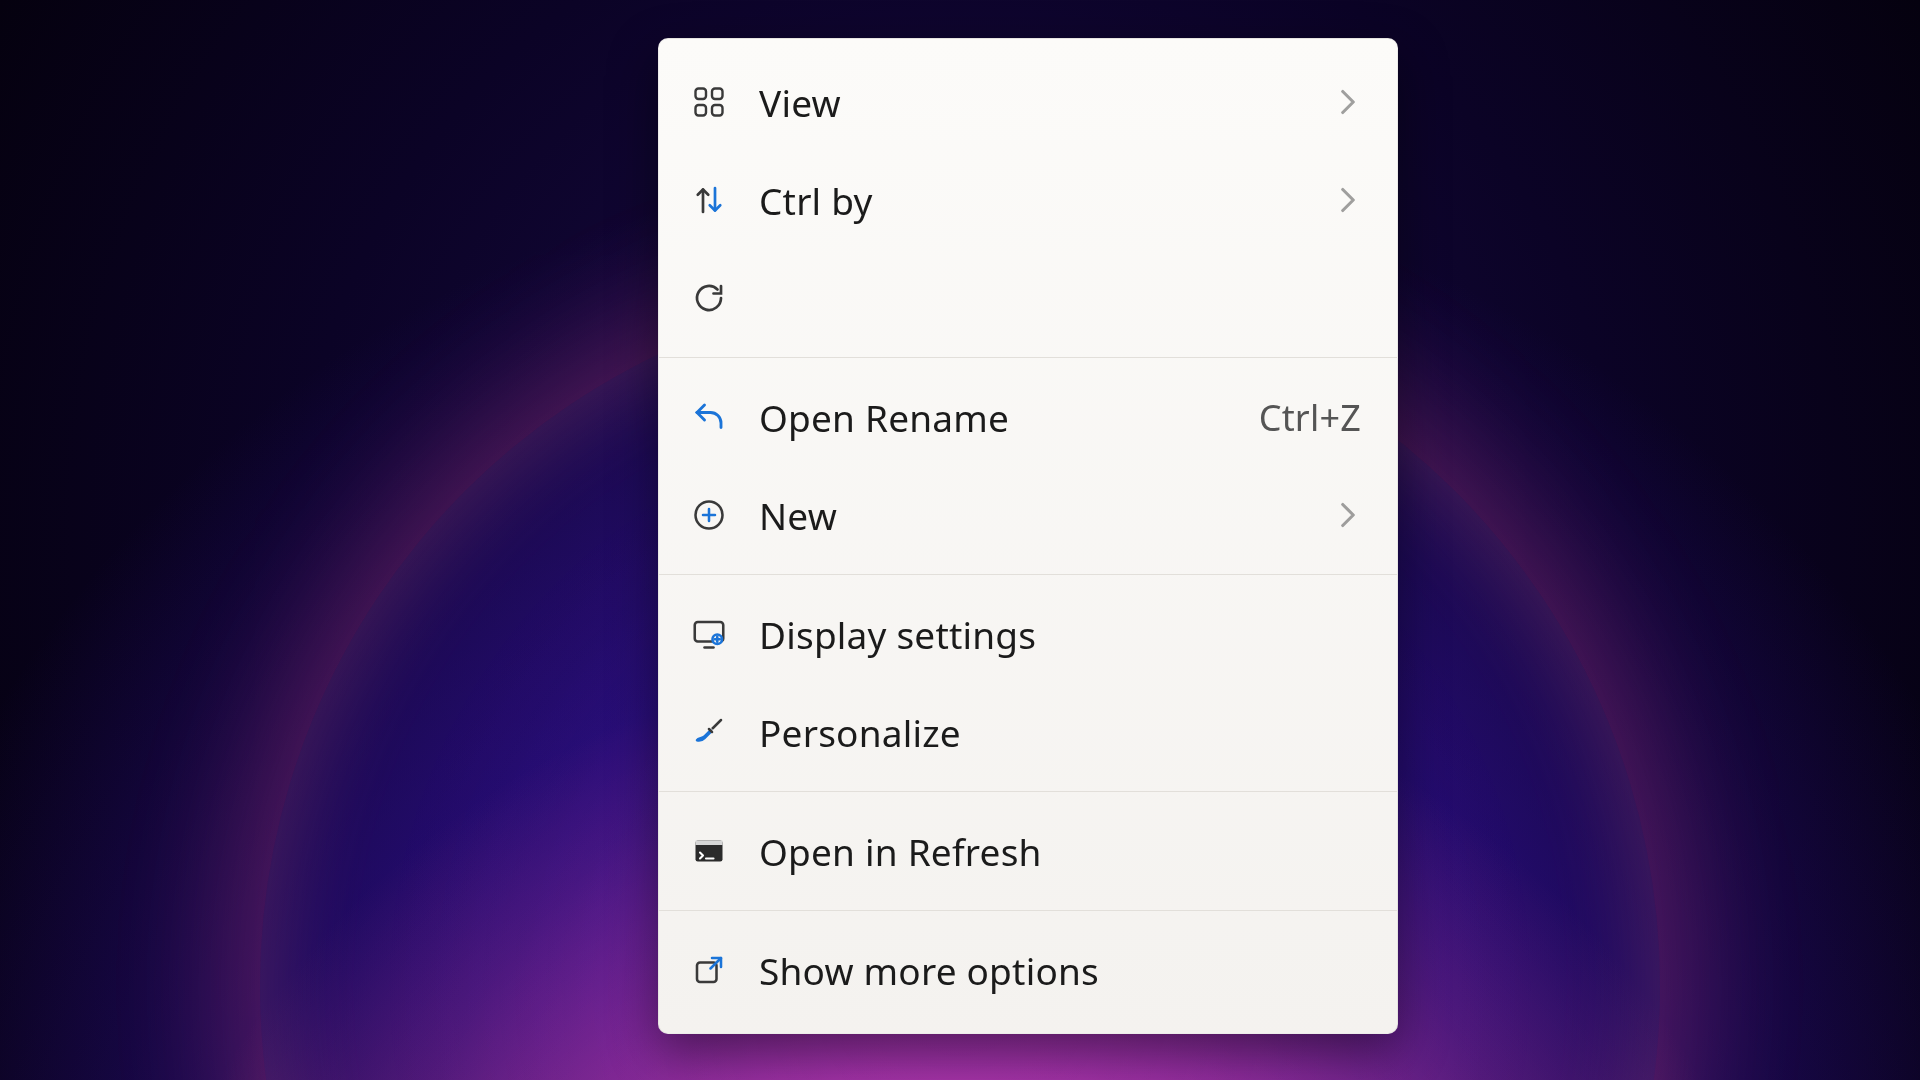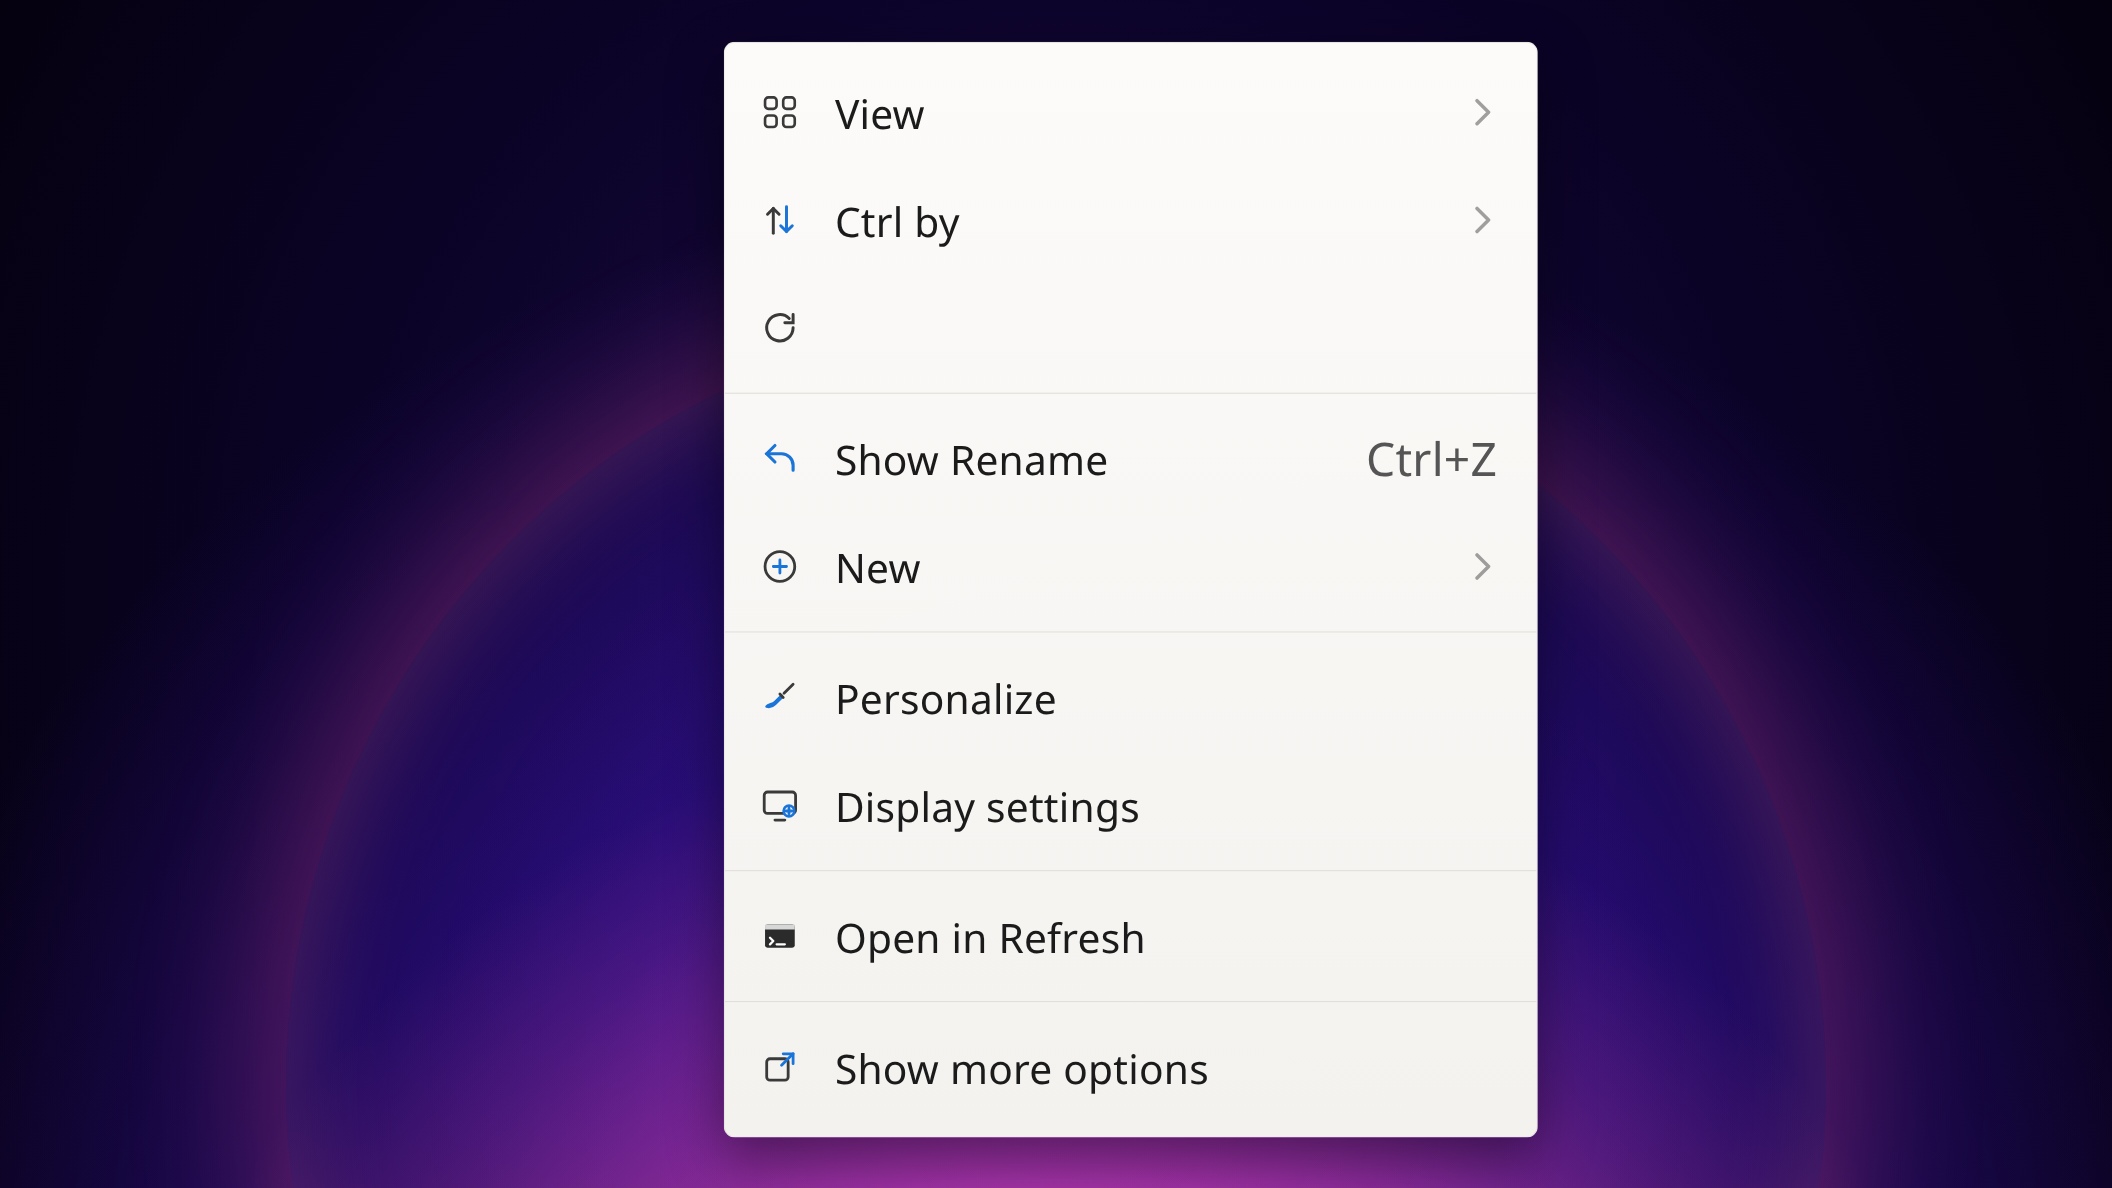--- a/index.html
+++ b/index.html
@@ -79,21 +79,21 @@
     height: 36px;
     display: block;
   }
 
   .menu-label {
     flex: 1 1 auto;
   }
 
   .menu-accel {
     color: #555;
-    font-size: 42px;
+    font-size: 36px;
   }
 
   .menu-chevron {
     width: 26px;
     height: 26px;
     flex: 0 0 26px;
     display: flex;
     align-items: center;
     justify-content: center;
     opacity: 0.55;
@@ -158,59 +158,59 @@
         </span>
       </div>
       <div class="menu-sep"></div>
       <div class="menu-item">
         <span class="menu-icon">
       <svg viewBox="0 0 24 24" fill="none" stroke="#1b74d8" stroke-width="1.9" stroke-linecap="round">
         <path d="M9 14l-5-5 5-5"></path>
         <path d="M4 9h9a7 7 0 0 1 7 7v3"></path>
       </svg>
         </span>
-        <span class="menu-label">Show Rename</span>
+        <span class="menu-label">Open Rename</span>
         <span class="menu-accel">Ctrl+Z</span>
       </div>
       <div class="menu-item">
         <span class="menu-icon">
       <svg viewBox="0 0 24 24" fill="none" stroke-width="1.7" stroke-linecap="round">
         <circle cx="12" cy="12" r="9" stroke="#3a3a3a"></circle>
         <path d="M12 8v8M8 12h8" stroke="#1b74d8"></path>
       </svg>
         </span>
         <span class="menu-label">New</span>
         <span class="menu-chevron">
   <svg viewBox="0 0 10 16" fill="none" stroke="#555" stroke-width="1.8" stroke-linecap="round" stroke-linejoin="round">
     <path d="M2 2l6 6-6 6"></path>
   </svg>
         </span>
       </div>
       <div class="menu-sep"></div>
       <div class="menu-item">
         <span class="menu-icon">
-      <svg viewBox="0 0 24 24" fill="none" stroke-width="1.7" stroke-linecap="round" stroke-linejoin="round">
-        <path d="M14.5 9.5L20 4" stroke="#3a3a3a"></path>
-        <path d="M13 11l-4 4c-1.5 1.5-4 1-5 2.5 2 .5 3.5 0 5-1.5l4-4" stroke="#1b74d8"></path>
-        <path d="M12 10l2 2" stroke="#3a3a3a"></path>
-      </svg>
-        </span>
-        <span class="menu-label">Personalize</span>
-      </div>
-      <div class="menu-item">
-        <span class="menu-icon">
       <svg viewBox="0 0 24 24" fill="none" stroke="#3a3a3a" stroke-width="1.7">
         <rect x="2.5" y="4" width="19" height="13" rx="2"></rect>
         <path d="M9 21h6" stroke-linecap="round"></path>
         <circle cx="17.5" cy="15.5" r="3.2" fill="#f4f2ef" stroke="#1b74d8"></circle>
         <path d="M17.5 13.8v3.4M15.8 15.5h3.4" stroke="#1b74d8" stroke-linecap="round"></path>
       </svg>
         </span>
         <span class="menu-label">Display settings</span>
       </div>
+      <div class="menu-item">
+        <span class="menu-icon">
+      <svg viewBox="0 0 24 24" fill="none" stroke-width="1.7" stroke-linecap="round" stroke-linejoin="round">
+        <path d="M14.5 9.5L20 4" stroke="#3a3a3a"></path>
+        <path d="M13 11l-4 4c-1.5 1.5-4 1-5 2.5 2 .5 3.5 0 5-1.5l4-4" stroke="#1b74d8"></path>
+        <path d="M12 10l2 2" stroke="#3a3a3a"></path>
+      </svg>
+        </span>
+        <span class="menu-label">Personalize</span>
+      </div>
       <div class="menu-sep"></div>
       <div class="menu-item">
         <span class="menu-icon">
       <svg viewBox="0 0 24 24">
         <rect x="3" y="5" width="18" height="14" rx="1.5" fill="#2b2b2b"></rect>
         <rect x="3" y="5" width="18" height="3" fill="#d7d7d7"></rect>
         <path d="M6 13l2 2-2 2" stroke="#fff" stroke-width="1.4" fill="none" stroke-linecap="round" stroke-linejoin="round"></path>
         <path d="M10 17h5" stroke="#fff" stroke-width="1.4" stroke-linecap="round"></path>
       </svg>
         </span>

